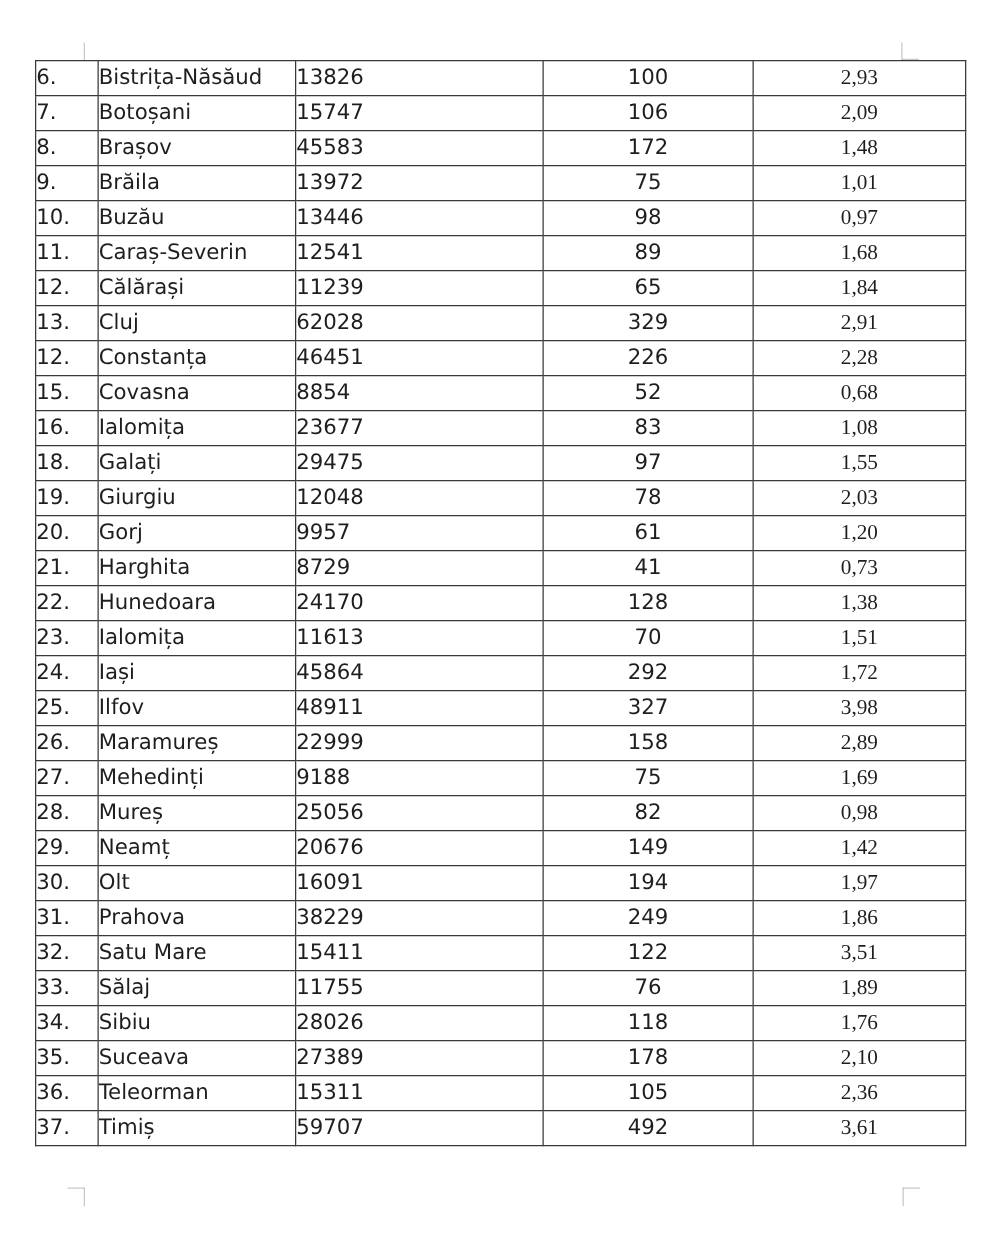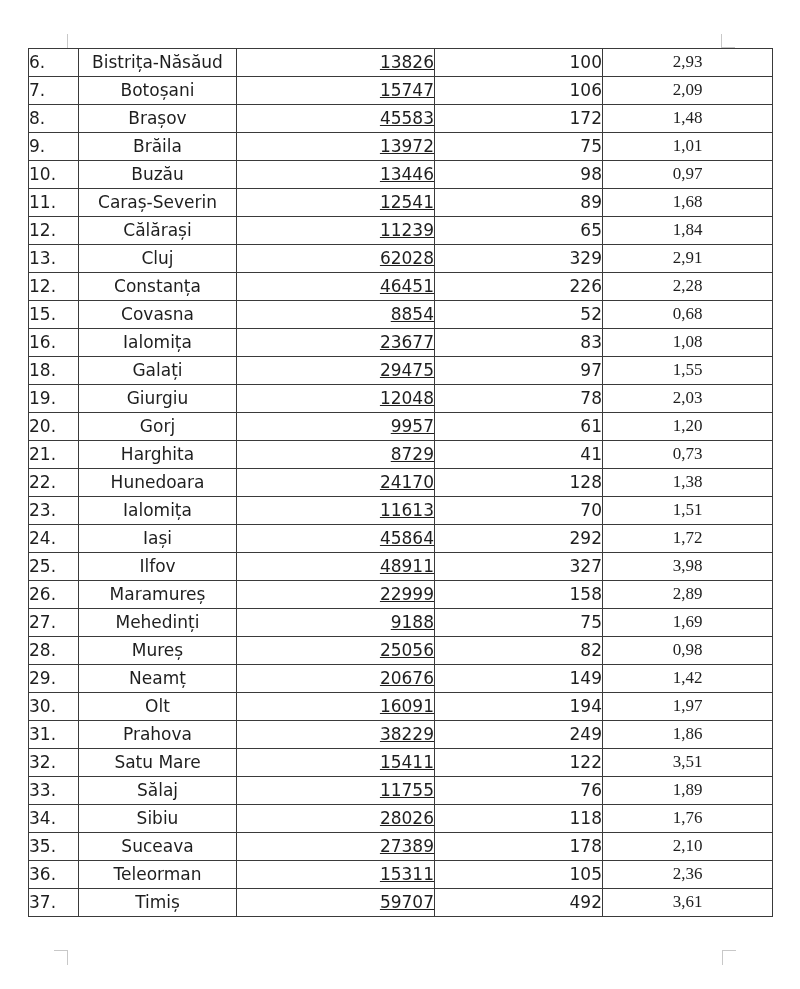--- a/index.html
+++ b/index.html
@@ -48,23 +48,23 @@
       line-height: 26px;
       white-space: nowrap;
       overflow: hidden;
     }
     col.c-nr { width: 50px; }
     col.c-name { width: 158px; }
     col.c-v1 { width: 198px; }
     col.c-v2 { width: 168px; }
     col.c-v3 { width: 170px; }
     td.nr { padding-left: 9px; text-align: left; }
-    td.name { padding-left: 7px; text-align: center; }
-    td.v1 { text-align: right; padding-left: 36px; text-decoration: underline; }
-    td.v2 { text-align: right; }
+    td.name { padding-left: 7px; text-align: left; }
+    td.v1 { text-align: left; padding-left: 36px; }
+    td.v2 { text-align: center; }
     td.v3 { text-align: center; padding-left: 14px; font-family: Liberation Serif, serif; }
   </style>
 </head>
 <body>
 
 <div class="page">
   <div class="corner tl"></div>
   <div class="corner tr"></div>
   <div class="corner bl"></div>
   <div class="corner br"></div>

